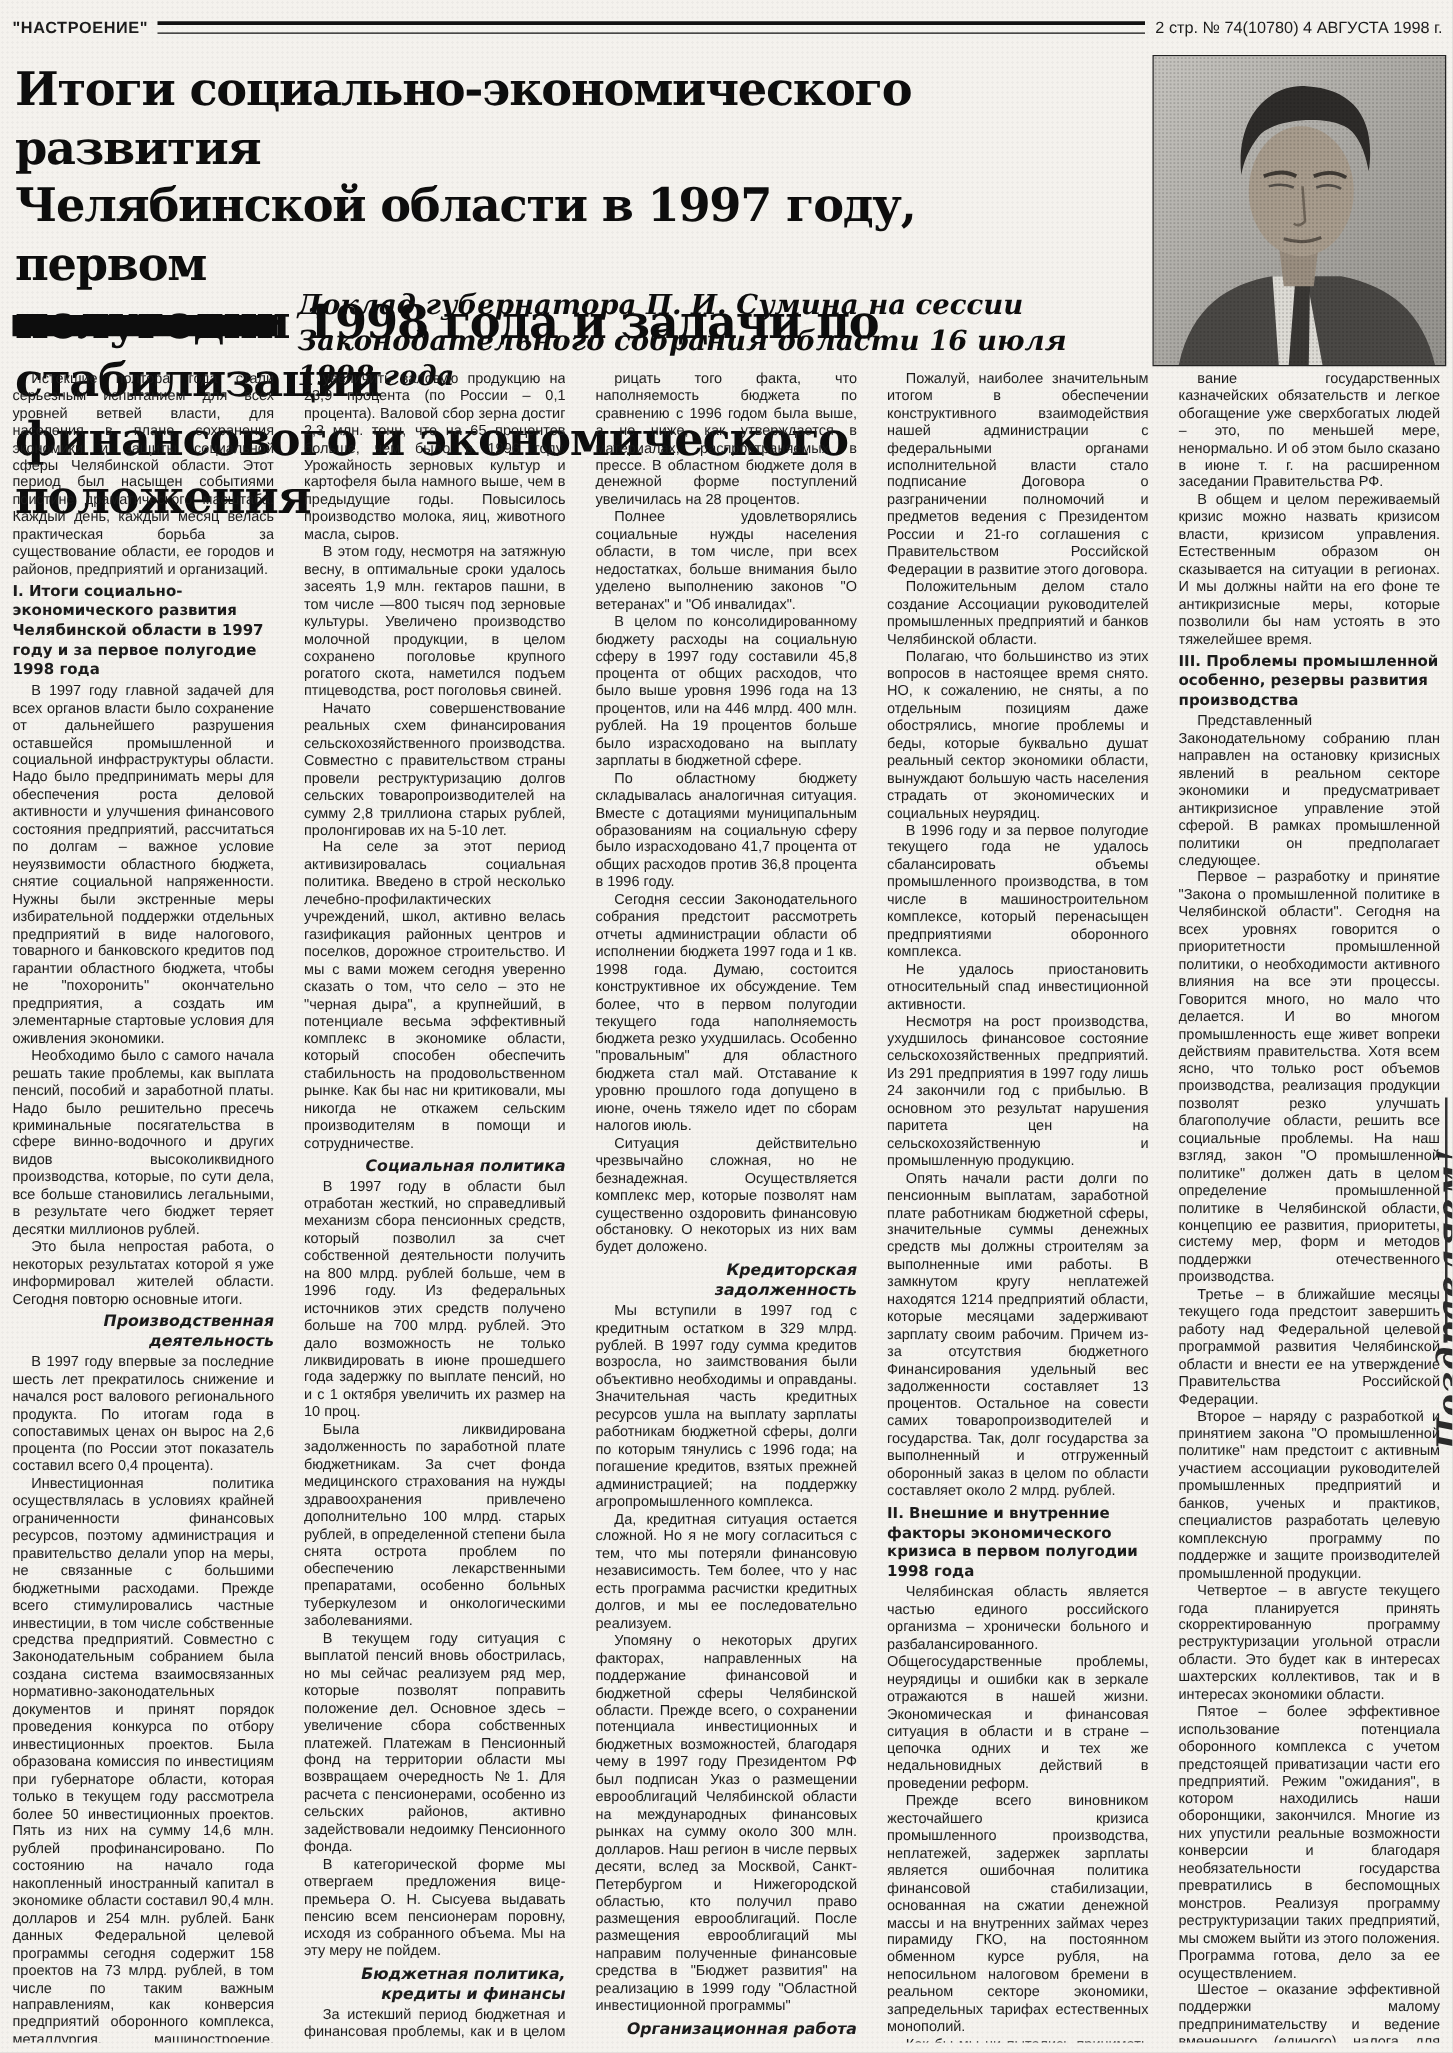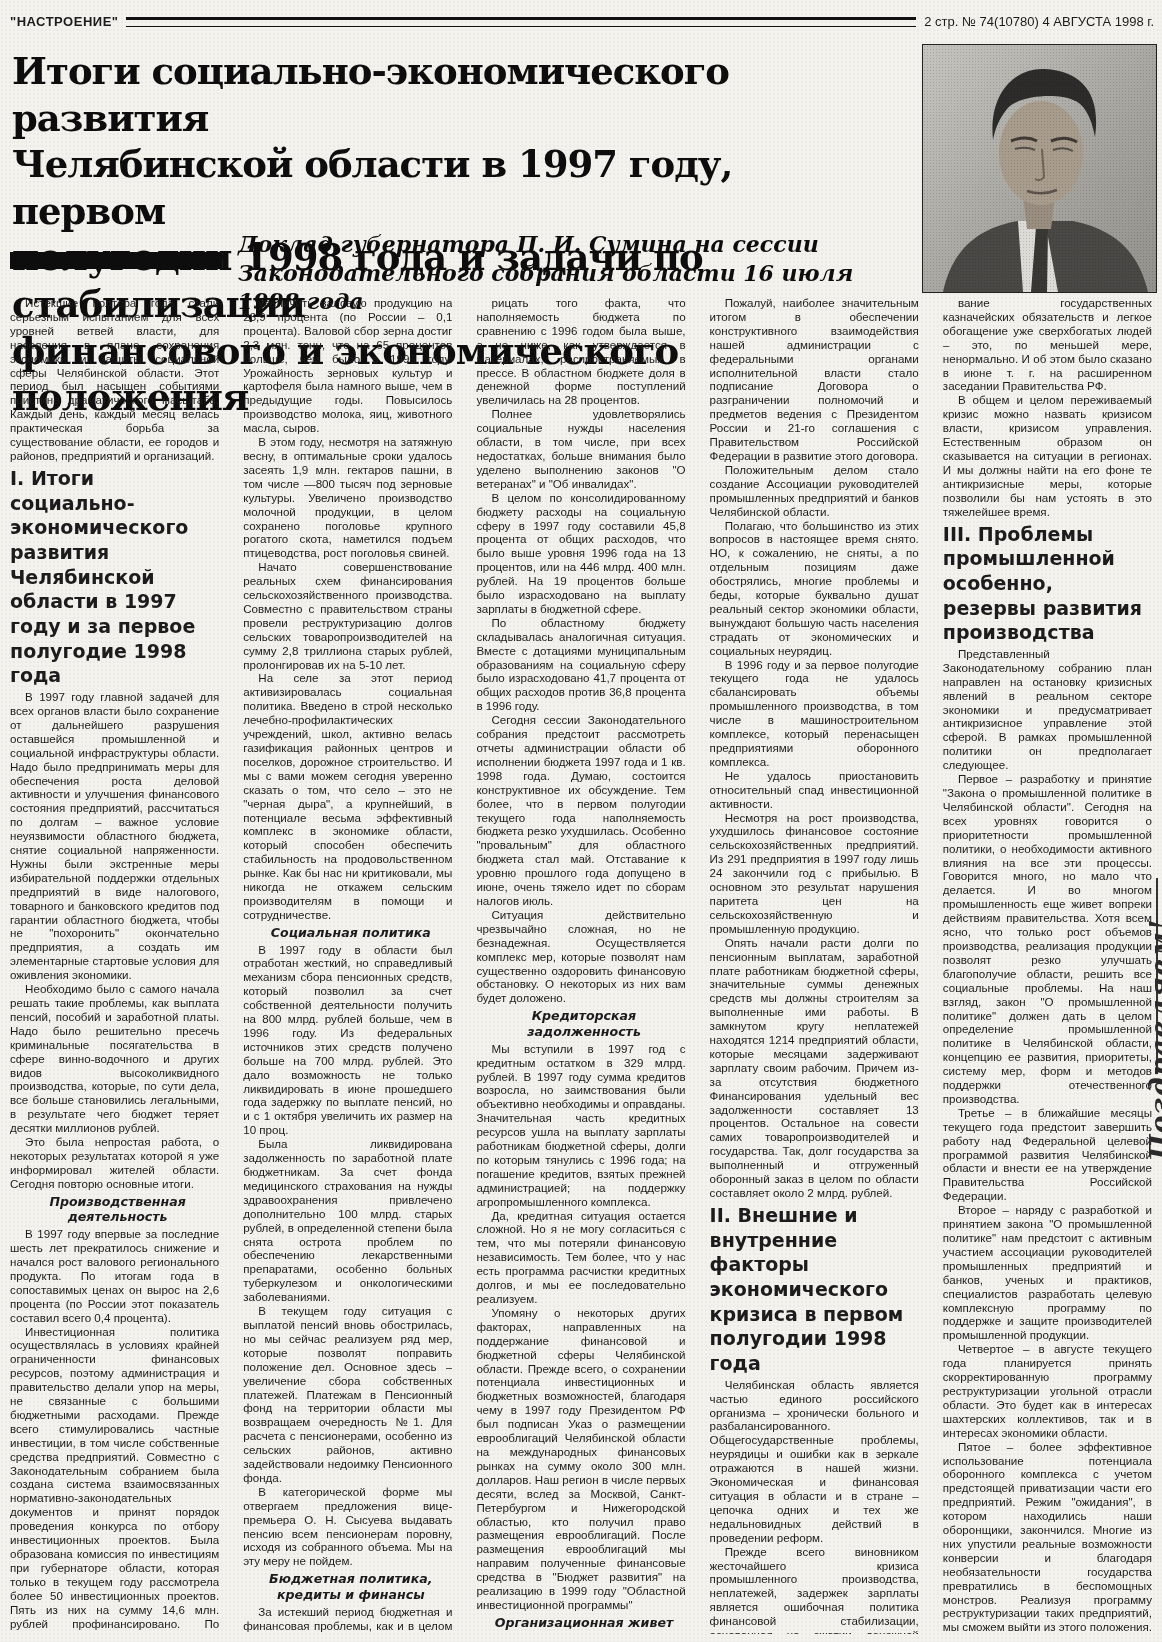--- a/index.html
+++ b/index.html
@@ -38,22 +38,22 @@
   }
   .photo .halftone{position:absolute; inset:0; background-image:radial-gradient(#00000026 1px, transparent 1px); background-size:3px 3px; pointer-events:none;}
   
   .body{
     position:absolute; left:10px; top:296px; width:1142px; height:1338px;
     display:flex; gap:24px;
   }
   .col{flex:1 1 0; overflow:hidden; text-align:justify; font-size:11.6px; line-height:1.2; hyphens:none;}
   .blk{margin:0;}
   .blk.p{text-indent:1.3em;}
-  .blk.h1{font-family:"DejaVu Sans", sans-serif; font-weight:bold; font-size:19px; line-height:1.3; text-align:left; margin:3px 0 2px 0;}
-  .blk.h2{font-family:"DejaVu Sans", sans-serif; font-weight:bold; font-style:italic; font-size:12.6px; line-height:1.25; text-align:center; margin:3px 0 2px 6px;}
+  .blk.h1{font-family:"DejaVu Sans", sans-serif; font-weight:bold; font-size:12px; line-height:1.3; text-align:left; margin:3px 0 2px 0;}
+  .blk.h2{font-family:"DejaVu Sans", sans-serif; font-weight:bold; font-style:italic; font-size:12.6px; line-height:1.25; text-align:right; margin:3px 0 2px 6px;}
   
   .edge-line{position:absolute; right:4px; top:878px; width:2px; height:196px; background:#333;}
   .margin-note{
     position:absolute; right:-14px; top:940px; height:220px;
     writing-mode:vertical-rl; transform:rotate(180deg);
     font-family:"DejaVu Serif", serif; font-style:italic; font-weight:bold;
     font-size:27px; color:#2a2a2a; letter-spacing:1px;
   }
 </style>
 </head>
@@ -140,21 +140,21 @@
         <div class="blk p">рицать того факта, что наполняемость бюджета по сравнению с 1996 годом была выше, а не ниже, как утверждается в материалах, распространяемых в прессе. В областном бюджете доля в денежной форме поступлений увеличилась на 28 процентов.</div>
         <div class="blk p">Полнее удовлетворялись социальные нужды населения области, в том числе, при всех недостатках, больше внимания было уделено выполнению законов "О ветеранах" и "Об инвалидах".</div>
         <div class="blk p">В целом по консолидированному бюджету расходы на социальную сферу в 1997 году составили 45,8 процента от общих расходов, что было выше уровня 1996 года на 13 процентов, или на 446 млрд. 400 млн. рублей. На 19 процентов больше было израсходовано на выплату зарплаты в бюджетной сфере.</div>
         <div class="blk p">По областному бюджету складывалась аналогичная ситуация. Вместе с дотациями муниципальным образованиям на социальную сферу было израсходовано 41,7 процента от общих расходов против 36,8 процента в 1996 году.</div>
         <div class="blk p">Сегодня сессии Законодательного собрания предстоит рассмотреть отчеты администрации области об исполнении бюджета 1997 года и 1 кв. 1998 года. Думаю, состоится конструктивное их обсуждение. Тем более, что в первом полугодии текущего года наполняемость бюджета резко ухудшилась. Особенно "провальным" для областного бюджета стал май. Отставание к уровню прошлого года допущено в июне, очень тяжело идет по сборам налогов июль.</div>
         <div class="blk p">Ситуация действительно чрезвычайно сложная, но не безнадежная. Осуществляется комплекс мер, которые позволят нам существенно оздоровить финансовую обстановку. О некоторых из них вам будет доложено.</div>
         <div class="blk h2">Кредиторская задолженность</div>
         <div class="blk p">Мы вступили в 1997 год с кредитным остатком в 329 млрд. рублей. В 1997 году сумма кредитов возросла, но заимствования были объективно необходимы и оправданы. Значительная часть кредитных ресурсов ушла на выплату зарплаты работникам бюджетной сферы, долги по которым тянулись с 1996 года; на погашение кредитов, взятых прежней администрацией; на поддержку агропромышленного комплекса.</div>
         <div class="blk p">Да, кредитная ситуация остается сложной. Но я не могу согласиться с тем, что мы потеряли финансовую независимость. Тем более, что у нас есть программа расчистки кредитных долгов, и мы ее последовательно реализуем.</div>
         <div class="blk p">Упомяну о некоторых других факторах, направленных на поддержание финансовой и бюджетной сферы Челябинской области. Прежде всего, о сохранении потенциала инвестиционных и бюджетных возможностей, благодаря чему в 1997 году Президентом РФ был подписан Указ о размещении еврооблигаций Челябинской области на международных финансовых рынках на сумму около 300 млн. долларов. Наш регион в числе первых десяти, вслед за Москвой, Санкт-Петербургом и Нижегородской областью, кто получил право размещения еврооблигаций. После размещения еврооблигаций мы направим полученные финансовые средства в "Бюджет развития" на реализацию в 1999 году "Областной инвестиционной программы"</div>
-        <div class="blk h2">Организационная живет</div>
+        <div class="blk h2">Организационная работа</div>
         <div class="blk p">В плане оценки работы администрации за отчетный период нельзя не сказать о взаимодействии Челябинской области с государственными, политическими и общественны-</div>
       </div>
     <div class="col">
         <div class="blk p">Пожалуй, наиболее значительным итогом в обеспечении конструктивного взаимодействия нашей администрации с федеральными органами исполнительной власти стало подписание Договора о разграничении полномочий и предметов ведения с Президентом России и 21-го соглашения с Правительством Российской Федерации в развитие этого договора.</div>
         <div class="blk p">Положительным делом стало создание Ассоциации руководителей промышленных предприятий и банков Челябинской области.</div>
         <div class="blk p">Полагаю, что большинство из этих вопросов в настоящее время снято. НО, к сожалению, не сняты, а по отдельным позициям даже обострялись, многие проблемы и беды, которые буквально душат реальный сектор экономики области, вынуждают большую часть населения страдать от экономических и социальных неурядиц.</div>
         <div class="blk p">В 1996 году и за первое полугодие текущего года не удалось сбалансировать объемы промышленного производства, в том числе в машиностроительном комплексе, который перенасыщен предприятиями оборонного комплекса.</div>
         <div class="blk p">Не удалось приостановить относительный спад инвестиционной активности.</div>
         <div class="blk p">Несмотря на рост производства, ухудшилось финансовое состояние сельскохозяйственных предприятий. Из 291 предприятия в 1997 году лишь 24 закончили год с прибылью. В основном это результат нарушения паритета цен на сельскохозяйственную и промышленную продукцию.</div>
         <div class="blk p">Опять начали расти долги по пенсионным выплатам, заработной плате работникам бюджетной сферы, значительные суммы денежных средств мы должны строителям за выполненные ими работы. В замкнутом кругу неплатежей находятся 1214 предприятий области, которые месяцами задерживают зарплату своим рабочим. Причем из-за отсутствия бюджетного Финансирования удельный вес задолженности составляет 13 процентов. Остальное на совести самих товаропроизводителей и государства. Так, долг государства за выполненный и отгруженный оборонный заказ в целом по области составляет около 2 млрд. рублей.</div>

